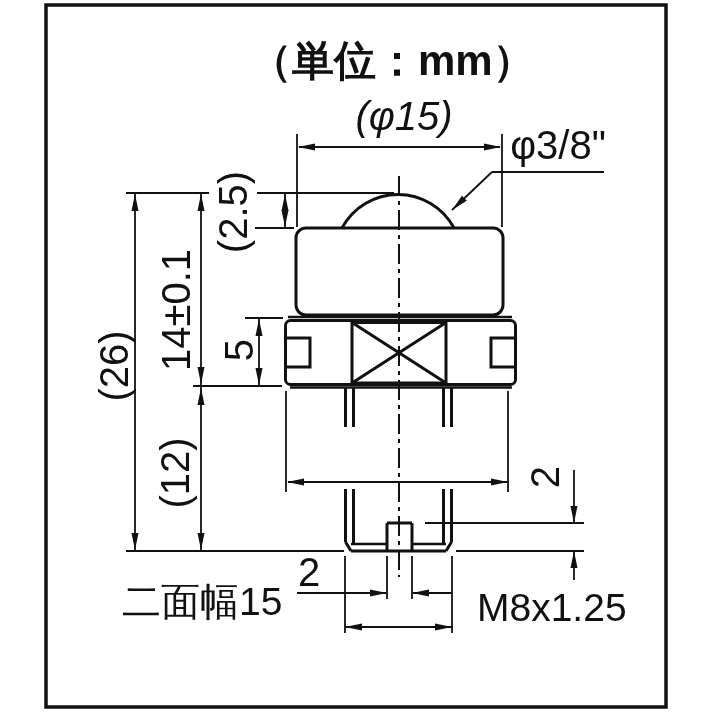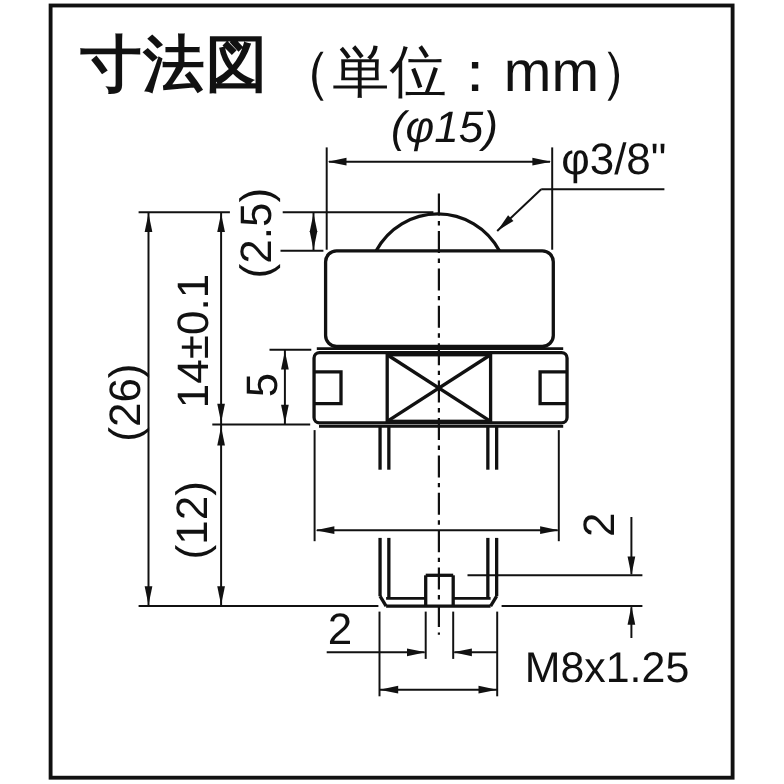--- a/index.html
+++ b/index.html
@@ -6,21 +6,21 @@
   #stage{position:relative;width:713px;height:713px;background:#fff;overflow:hidden;
          font-family:"Liberation Sans",sans-serif;}
   svg{position:absolute;left:0;top:0;}
   .lbl{position:absolute;color:#111;white-space:nowrap;line-height:1;
        font-family:"Liberation Sans",sans-serif;}
   .c{transform:translate(-50%,-50%);}
   .r{transform:translate(-50%,-50%) rotate(-90deg);}
   .dim{font-size:40px;}
   .small{font-size:39px;}
   #title-main{left:73px;top:30px;font-size:56px;font-weight:600;letter-spacing:1px;}
-  #title-unit{left:250px;top:40px;font-size:52px;font-weight:400;}
+  #title-unit{left:250px;top:40px;font-size:42px;font-weight:700;}
 </style>
 </head>
 <body>
 
 <div id="stage">
 
   <svg width="713" height="713" viewBox="0 0 713 713">
     <g stroke="#111" fill="none">
 
       <rect x="46" y="5" width="620" height="702" stroke-width="3.5"></rect>
@@ -128,27 +128,27 @@
         <polygon points="387,593 370,589.5 370,596.5"></polygon>
         <polygon points="412,593 429,589.5 429,596.5"></polygon>
         <polygon points="574,523 570.5,506 577.5,506"></polygon>
         <polygon points="574,551 570.5,568 577.5,568"></polygon>
         <polygon points="345,627 362,623.5 362,630.5"></polygon>
         <polygon points="452,627 435,623.5 435,630.5"></polygon>
       </g>
     </g>
   </svg>
 
-  <div id="title-main" class="lbl">寸法図</div>
   <div id="title-unit" class="lbl">（単位：mm）</div>
 
   <div class="lbl c dim" style="left:404px;top:116px;font-style:italic;">(φ15)</div>
   <div class="lbl c dim" style="left:558px;top:145px;">φ3/8"</div>
   <div class="lbl r dim" style="left:233px;top:212px;">(2.5)</div>
   <div class="lbl r dim" style="left:176px;top:310px;">14±0.1</div>
   <div class="lbl r dim" style="left:114px;top:366px;">(26)</div>
   <div class="lbl r dim" style="left:239px;top:350px;">5</div>
   <div class="lbl r dim" style="left:175px;top:473px;">(12)</div>
   <div class="lbl r dim" style="left:545px;top:477px;">2</div>
   <div class="lbl c dim" style="left:309px;top:572px;">2</div>
+  <div class="lbl small" style="left:122px;top:582px;">二面幅15</div>
   <div class="lbl small" style="left:464px;top:588px;margin-left:13px;">M8x1.25</div>
 
 </div>
 
 </body></html>

